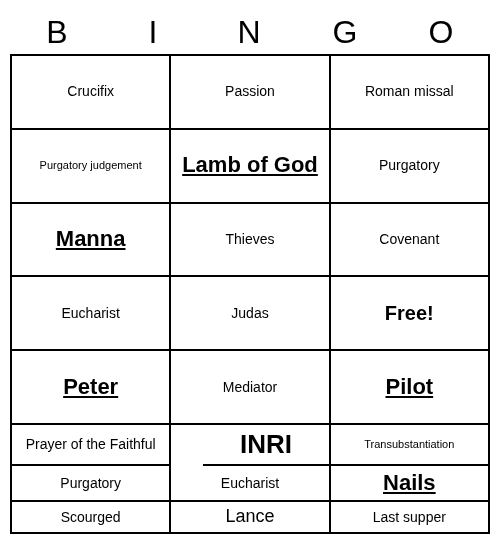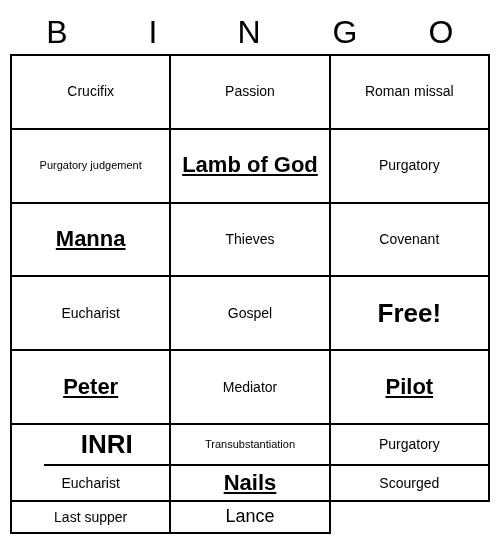--- a/index.html
+++ b/index.html
@@ -70,21 +70,21 @@
 
     .bingo-cell.medium-text {
       font-size: 18px;
     }
 
     .bingo-cell.small-text {
       font-size: 11px;
     }
 
     .bingo-cell.free {
-      font-size: 26px;
+      font-size: 20px;
       font-weight: bold;
     }
 
     .bingo-cell.inri {
       font-size: 26px;
       font-weight: bold;
       margin-left: 32px;
     }
   </style>
 </head>
@@ -102,27 +102,28 @@
   <div class="bingo-cell">Crucifix</div>
       <div class="bingo-cell">Passion</div>
       <div class="bingo-cell">Roman missal</div>
       <div class="bingo-cell small-text">Purgatory judgement</div>
       <div class="bingo-cell large-text">Lamb of God</div>
       <div class="bingo-cell">Purgatory</div>
       <div class="bingo-cell large-text">Manna</div>
       <div class="bingo-cell">Thieves</div>
       <div class="bingo-cell">Covenant</div>
       <div class="bingo-cell">Eucharist</div>
-      <div class="bingo-cell">Gospel</div>
+      <div class="bingo-cell">Judas</div>
       <div class="bingo-cell free">Free!</div>
       <div class="bingo-cell large-text">Peter</div>
       <div class="bingo-cell">Mediator</div>
       <div class="bingo-cell large-text">Pilot</div>
+      <div class="bingo-cell">Prayer of the Faithful</div>
       <div class="bingo-cell inri">INRI</div>
       <div class="bingo-cell small-text">Transubstantiation</div>
       <div class="bingo-cell">Purgatory</div>
       <div class="bingo-cell">Eucharist</div>
       <div class="bingo-cell large-text">Nails</div>
       <div class="bingo-cell">Scourged</div>
+      <div class="bingo-cell medium-text">Lance</div>
       <div class="bingo-cell">Last supper</div>
-      <div class="bingo-cell medium-text">Lance</div>
     </div>
 </div>
 
 </body></html>

